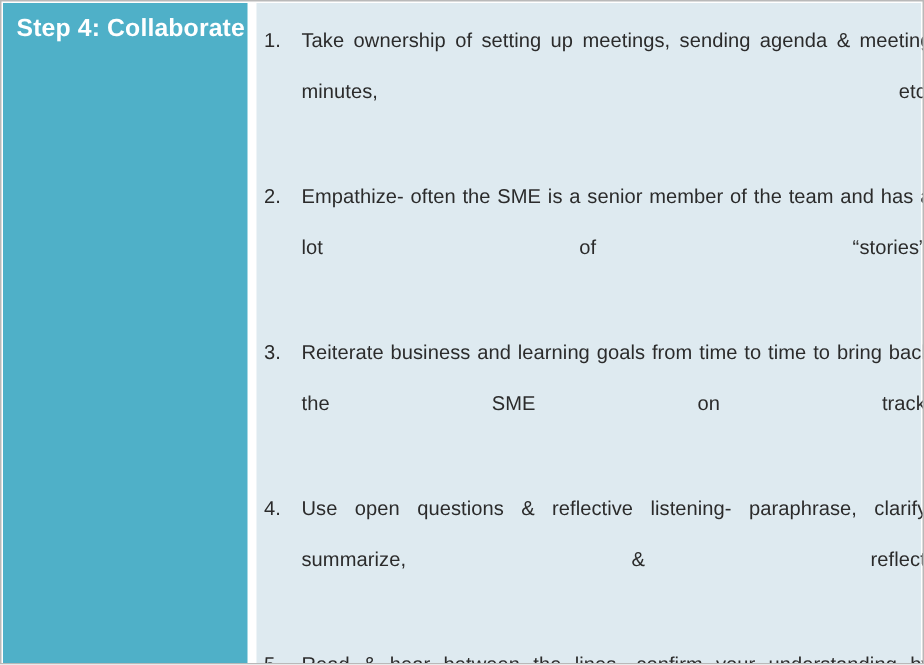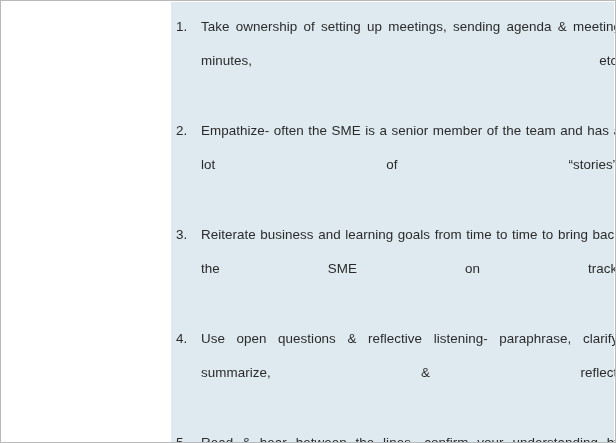--- a/index.html
+++ b/index.html
@@ -91,20 +91,23 @@
     content: "";
     display: inline-block;
     width: 100%;
   }
 </style>
 </head>
 <body>
 
 <div class="panel">
 
+  <div class="label-column">
+    <div class="label-title">Step 4: Collaborate</div>
+  </div>
 
   <div class="content-column">
     <ol class="steps-list">
 
       <li class="step-item">
         <span class="step-number">1.</span>
         <span class="step-text">Take ownership of setting up meetings, sending agenda &amp; meeting minutes, etc.</span>
       </li>
 
       <li class="step-item">

